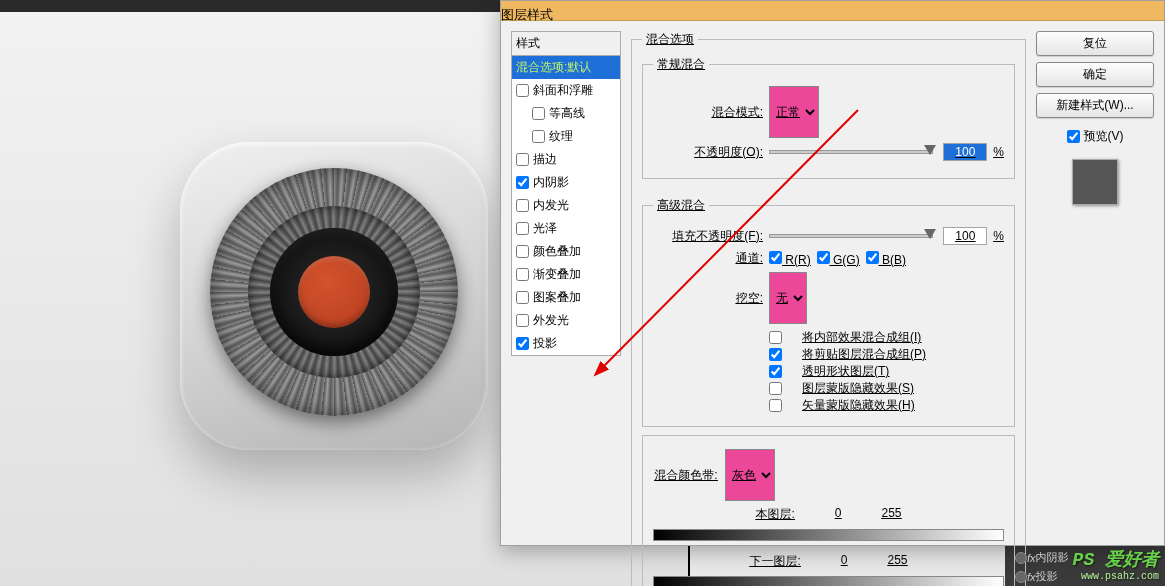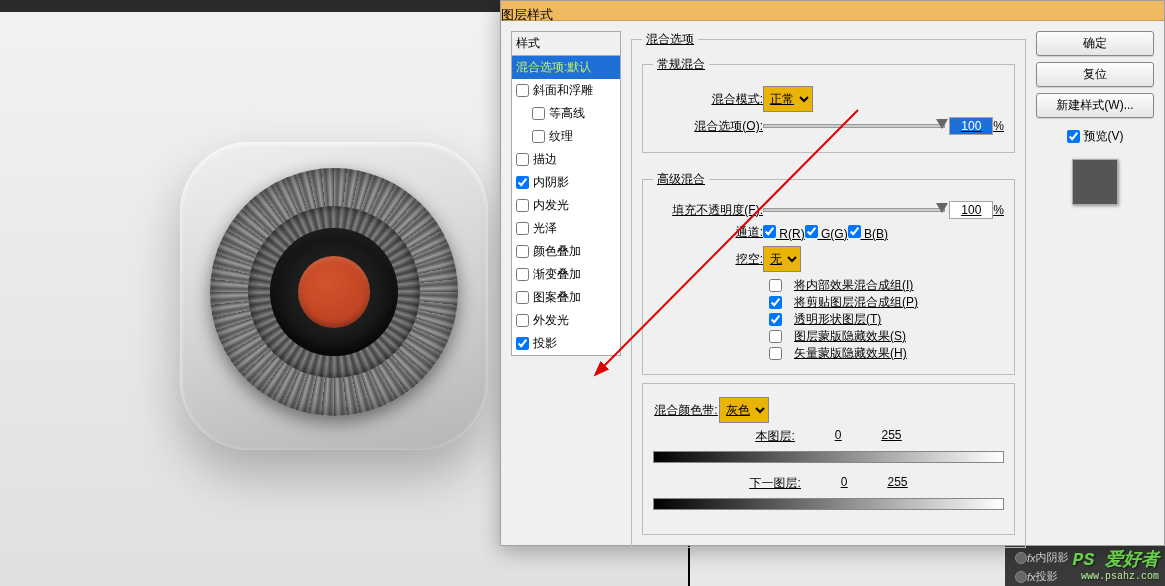--- a/index.html
+++ b/index.html
@@ -133,29 +133,29 @@
       gap: 8px;
     }
     fieldset {
       border: 1px solid #bbb;
       padding: 8px 10px 12px 10px;
       text-decoration: underline;
     }
     legend { padding: 0 4px; }
     .row {
       display: flex; align-items: center;
-      margin: 5px 0;
+      gap: 6px; margin: 5px 0;
     }
     .lbl { width: 110px; text-align: right; }
     .lbl-s { width: 66px; text-align: center; }
     select {
       font-size: 12px;
-      background: #eab308;
+      background: #ec4899;
       border: 1px solid #888;
-      padding: 4px 2px;
+      padding: 17px 2px;
     }
     .slider-track {
       flex: 1; height: 4px;
       background: #ccc;
       border: 1px solid #999;
       position: relative;
       margin-right: 4px;
     }
     .slider-thumb {
       position: absolute; top: -6px;
@@ -164,21 +164,21 @@
       border-right: 6px solid transparent;
       border-top: 10px solid #666;
     }
     .numbox {
       width: 44px; padding: 1px 3px;
       border: 1px solid #a3a3a3;
       text-align: center;
       background: #fff;
     }
     .numbox.sel { background: #1e6fd8; color: #fff; }
-    .cb-row { margin-left: 116px; display:flex; align-items:center; gap:12px; }
+    .cb-row { margin-left: 116px; display:flex; align-items:center; gap:20px; }
     .blend-gradient {
       height: 12px;
       background: linear-gradient(to right, #000, #fff);
       border: 1px solid #888;
       position: relative;
       margin: 6px 0 12px 0;
     }
     .bl-label { display:flex; justify-content:center; gap:40px; margin-top:2px; }
 
     
@@ -326,21 +326,21 @@
 
         <fieldset>
           <legend>常规混合</legend>
           <div class="row">
             <span class="lbl">混合模式:</span>
             <select>
               <option>正常</option>
             </select>
           </div>
           <div class="row">
-            <span class="lbl">混合选项(O):</span>
+            <span class="lbl">不透明度(O):</span>
             <div class="slider-track">
               <div class="slider-thumb" style="left:calc(100% - 8px)"></div>
             </div>
             <span class="numbox sel">100</span>
             <span>%</span>
           </div>
         </fieldset>
 
         <fieldset style="margin-top:18px">
           <legend>高级混合</legend>
@@ -399,22 +399,22 @@
             <span>下一图层:</span>
             <span>0</span>
             <span>255</span>
           </div>
           <div class="blend-gradient"></div>
         </fieldset>
       </fieldset>
     </div>
 
     <div class="btn-col">
+      <div class="btn">复位</div>
       <div class="btn">确定</div>
-      <div class="btn">复位</div>
       <div class="btn">新建样式(W)...</div>
       <label class="preview-cb">
         <input type="checkbox" checked="" style=""> 
           <span>预览(V)</span>
       </label>
       <div class="preview-swatch"></div>
     </div>
   </div>
 </div>
 

